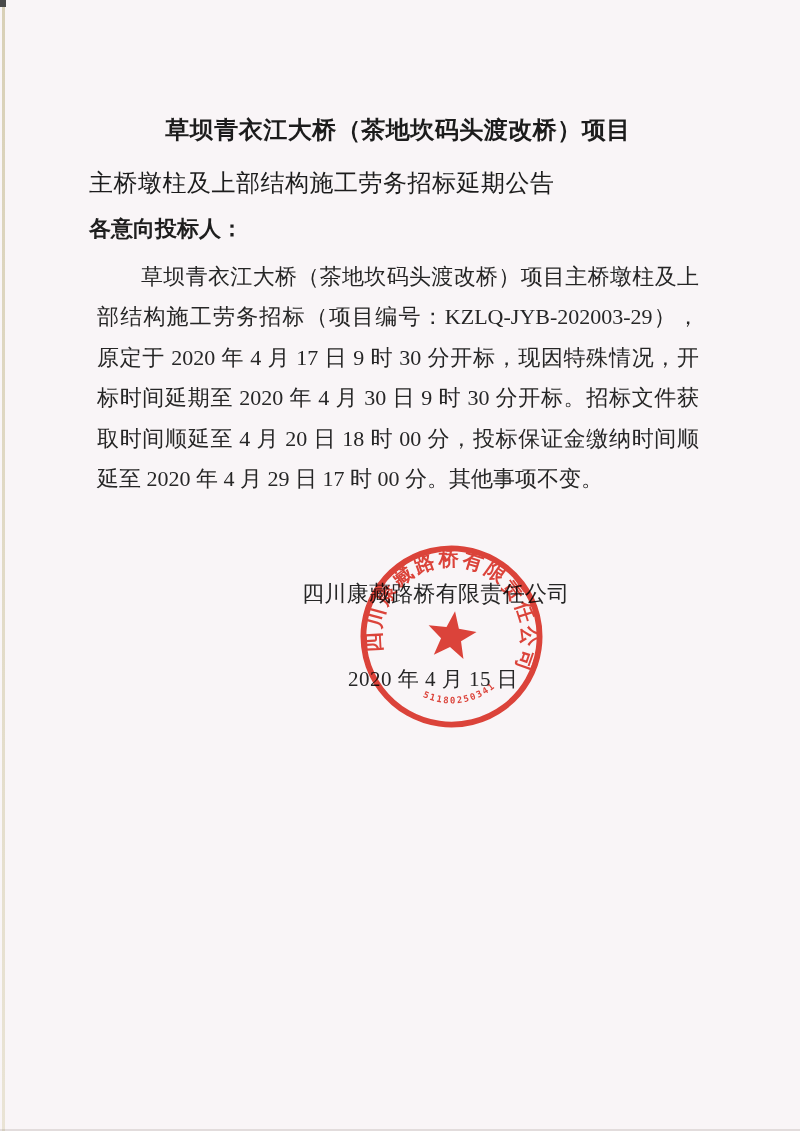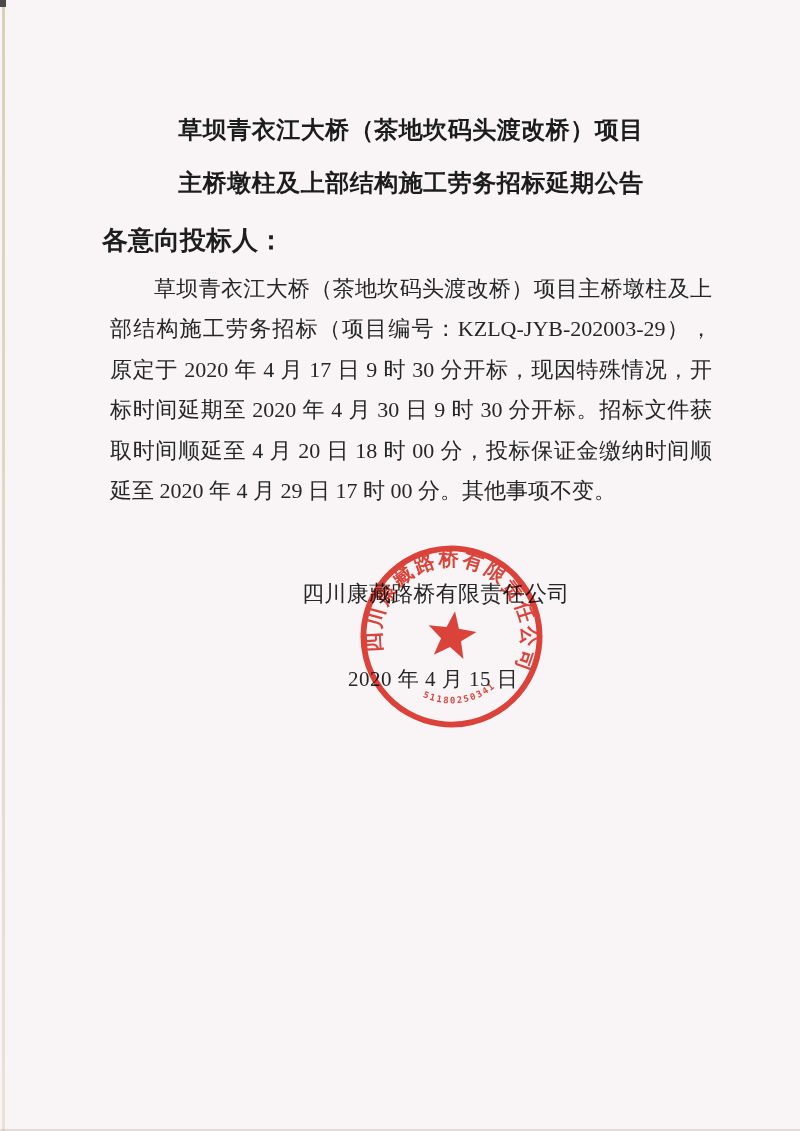--- a/index.html
+++ b/index.html
@@ -22,41 +22,41 @@
   }
   .scan-corner-speck {
     position: absolute; left: 0; top: 0; width: 6px; height: 7px;
     background: #4a4a4a;
   }
   .scan-edge-bottom {
     position: absolute; left: 0; right: 0; bottom: 0; height: 2px;
     background: rgba(120,110,100,0.18);
   }
   .content {
-    position: absolute; left: 102px; top: 0; width: 618px;
+    position: absolute; left: 89px; top: 0; width: 618px;
   }
   .title-line1 {
     margin: 112px 0 0 0;
     font-size: 24px; font-weight: bold;
     line-height: 36px;
     text-align: center;
     letter-spacing: 0.5px;
     color: #1c1c1c;
   }
   .title-line2 {
     margin: 17px 0 0 0;
-    font-size: 24px; font-weight: bold;
+    font-size: 24px; font-weight: normal;
     line-height: 36px;
-    text-align: center;
+    text-align: left;
     letter-spacing: 0.5px;
     color: #1c1c1c;
   }
   .salutation {
-    margin: 20px 0 0 0;
-    font-size: 26px; font-weight: bold;
+    margin: 8px 0 0 0;
+    font-size: 22px; font-weight: bold;
     line-height: 40px;
     color: #1e1e1e;
   }
   .body-paragraph {
     margin: 8px;
     font-size: 22px;
     line-height: 40.4px;
     text-align: justify;
     text-indent: 2em;
     color: #262626;

